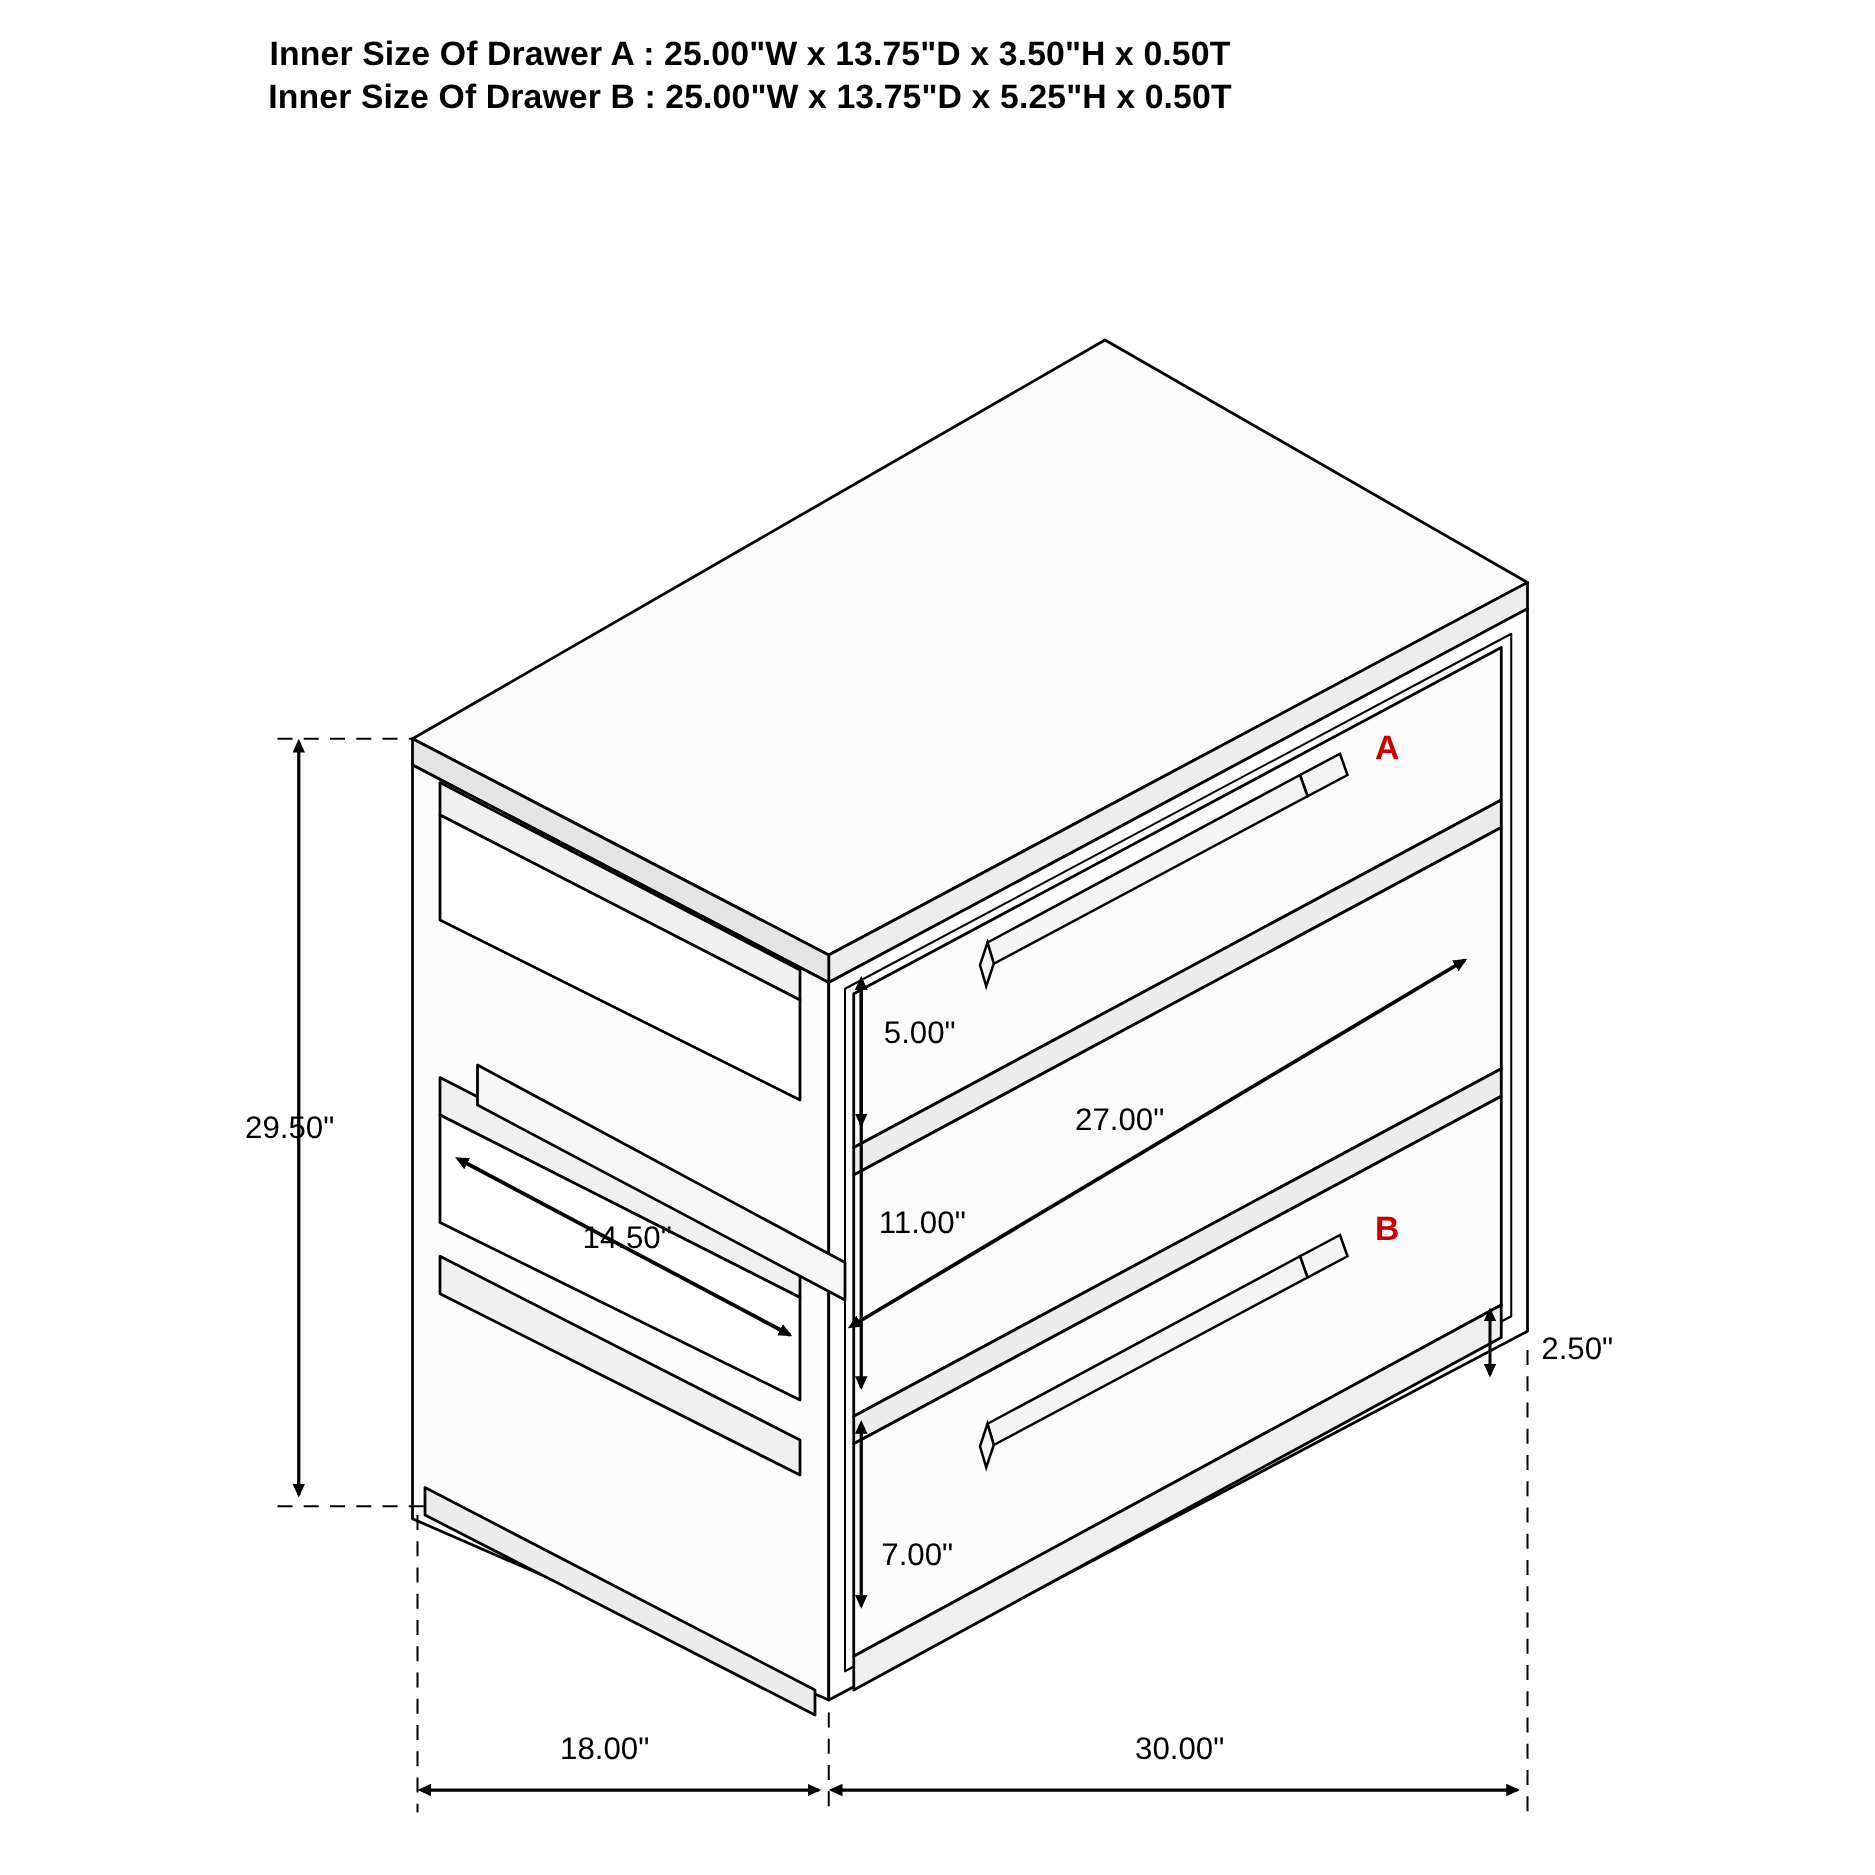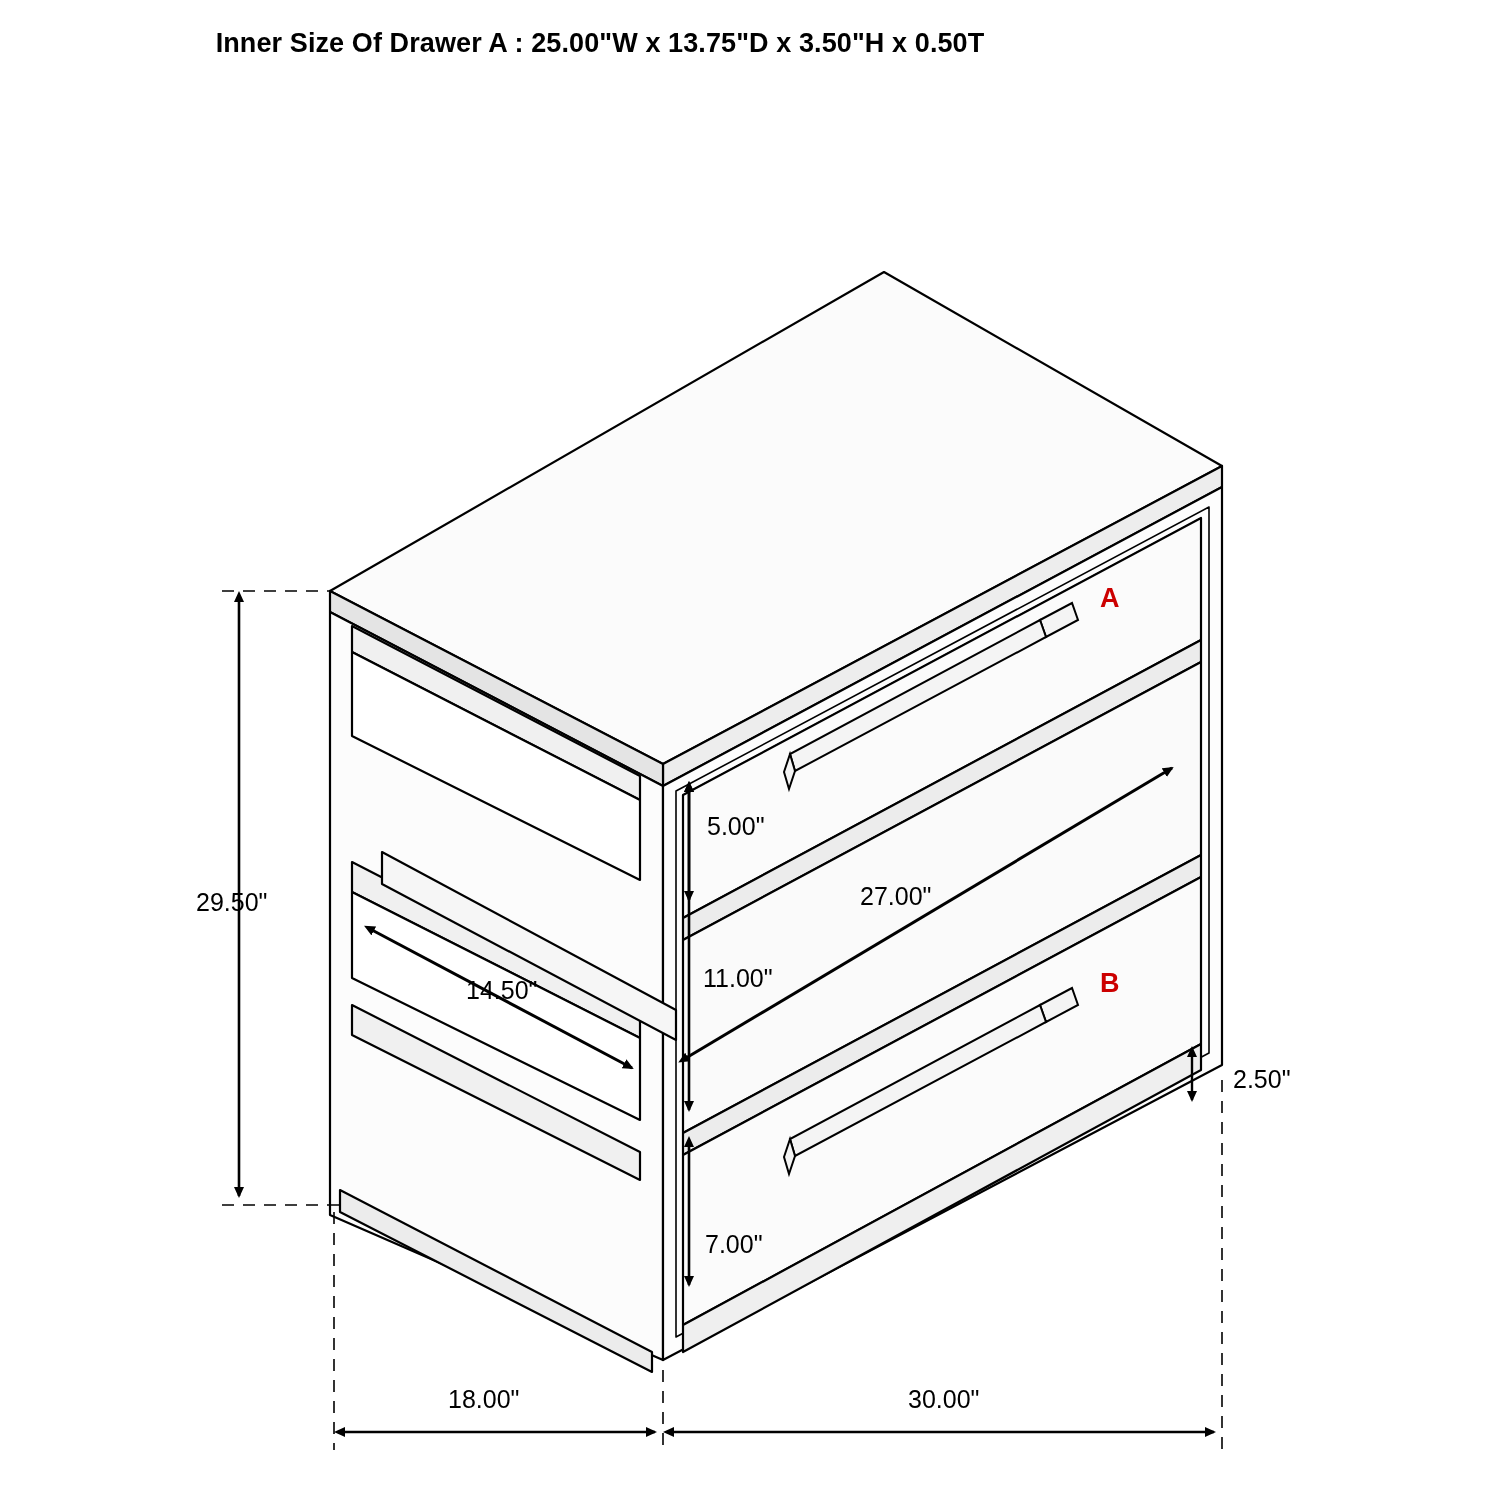--- a/index.html
+++ b/index.html
@@ -51,20 +51,21 @@
     font-family: "Liberation Sans", sans-serif;
   }
 </style>
 </head>
 <body>
 
 <div id="root">
 
   <div class="header">
     <div class="header-line">Inner Size Of Drawer A : 25.00"W x 13.75"D x 3.50"H x 0.50T</div>
+    <div class="header-line">Inner Size Of Drawer B : 25.00"W x 13.75"D x 5.25"H x 0.50T</div>
   </div>
 
   <svg class="diagram" viewBox="0 0 1500 1500">
     <defs>
       <marker id="arrHead" markerWidth="12" markerHeight="12" refX="9" refY="5" orient="auto" markerUnits="userSpaceOnUse">
         <path d="M0,0 L11,5 L0,10 z" fill="#000"></path>
       </marker>
       <marker id="arrTail" markerWidth="12" markerHeight="12" refX="2" refY="5" orient="auto-start-reverse" markerUnits="userSpaceOnUse">
         <path d="M0,0 L11,5 L0,10 z" fill="#000"></path>
       </marker>

